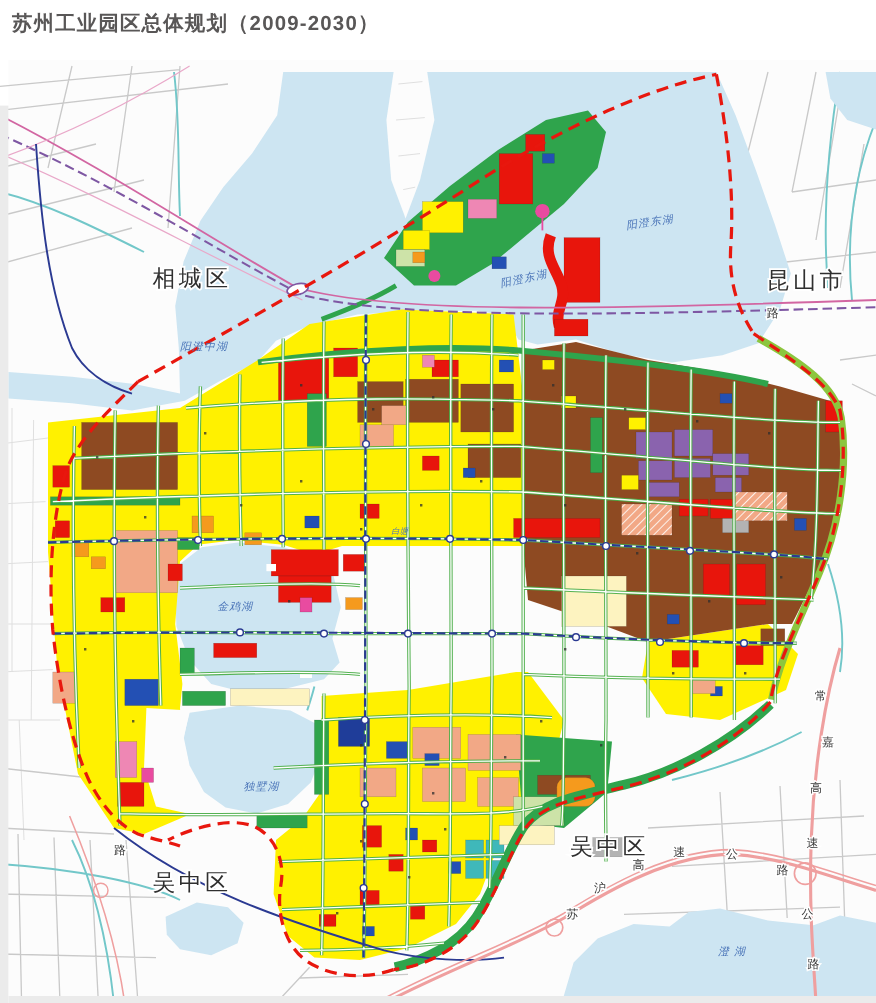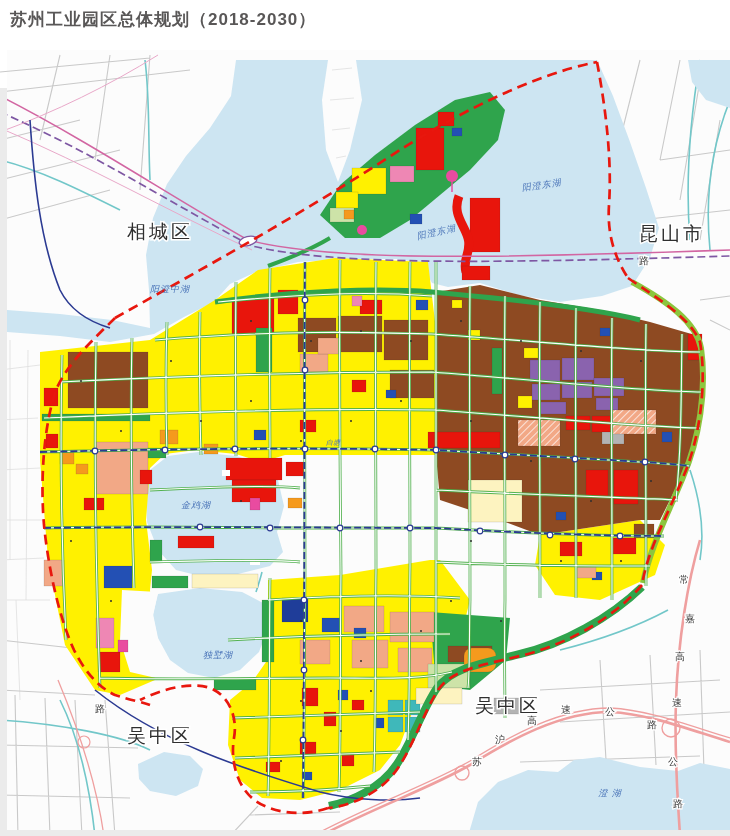--- a/index.html
+++ b/index.html
@@ -42,21 +42,21 @@
   .district{font-size:19px;letter-spacing:3px;fill:var(--label);
       paint-order:stroke;stroke:#ffffff;stroke-width:3px;text-anchor:middle;}
   .lake{font-size:9px;font-style:italic;letter-spacing:1px;fill:var(--waterText);text-anchor:middle;}
   .lakesm{font-size:7px;font-style:italic;fill:var(--waterText);text-anchor:middle;}
   .roadchar{font-size:10px;fill:#3a3a3a;text-anchor:middle;
       paint-order:stroke;stroke:#ffffff;stroke-width:2.4px;}
 </style>
 </head>
 <body>
 
-<div class="page-title">苏州工业园区总体规划（2018-2030）</div>
+<div class="page-title">苏州工业园区总体规划（2009-2030）</div>
 
 <svg width="730" height="836" viewBox="0 0 730 836">
   <defs>
     <pattern id="hatch" width="5" height="5" patternTransform="rotate(45)" patternUnits="userSpaceOnUse">
       <rect width="5" height="5" fill="var(--salmon)"></rect>
       <line x1="0" y1="0" x2="0" y2="5" stroke="#ffffff" stroke-width="1.4"></line>
     </pattern>
     <path id="roadgrid" d="M218,302 C320,292 380,292 432,296 M155,340 C280,330 360,332 432,334 M432,334 C550,342 640,352 700,352 M60,382 C180,376 300,372 432,372 M432,372 C560,382 650,392 702,392 M44,418 C180,412 320,408 436,410 M436,410 C570,420 660,428 700,428 M40,452 C200,448 330,448 436,450 M436,450 C570,458 660,462 690,466 M150,490 C230,486 280,486 300,488 M436,490 C560,496 640,498 678,500 M44,528 C120,526 200,527 282,528 M282,528 C360,528 400,528 436,528 M436,528 C540,534 620,536 664,536 M150,562 C220,560 280,560 300,562 M436,562 C520,566 600,566 650,566 M268,600 C330,596 400,594 460,598 M228,640 C300,636 380,634 450,634 M100,678 C180,680 260,678 330,678 M330,678 C380,678 420,680 452,672 M232,718 C300,716 360,714 420,712 M235,758 C290,756 340,754 400,752 M250,792 C290,792 330,790 370,786 M62,355 C60,450 62,560 66,640 M96,342 C94,460 96,580 100,688 M132,338 C130,430 132,520 134,588 M167,322 C165,380 166,420 167,455 M200,312 C199,370 200,420 201,455 M236,282 C235,360 236,420 236,456 M270,268 C269,350 270,410 270,458 M270,578 C269,650 270,720 268,796 M305,262 C304,360 305,460 305,575 M305,575 C304,650 305,720 303,798 M340,260 C339,360 340,470 341,572 M341,572 C340,650 341,720 339,792 M376,262 C375,360 376,470 376,570 M376,570 C375,650 376,700 374,772 M410,262 C409,360 410,470 410,566 M410,566 C409,640 410,690 408,740 M436,262 C435,400 436,540 436,692 M470,286 C469,380 470,470 470,600 M470,600 C469,640 470,670 468,688 M505,296 C504,380 505,470 505,600 M505,600 C504,650 505,690 505,718 M540,302 C539,380 540,460 540,598 M576,308 C575,380 576,460 576,598 M612,318 C611,390 612,460 612,600 M646,324 C645,390 646,460 646,586 M682,334 C681,390 682,440 676,500"></path>
   </defs>
 

